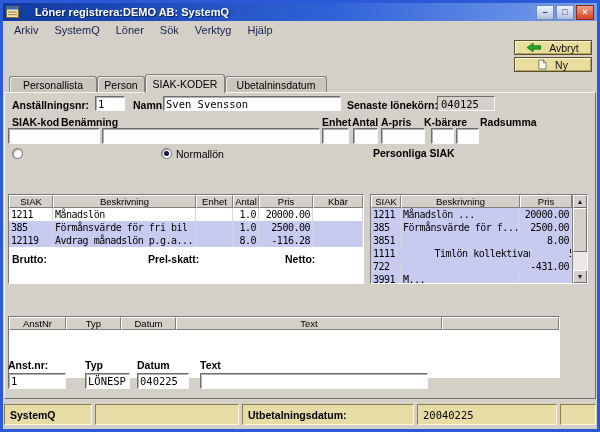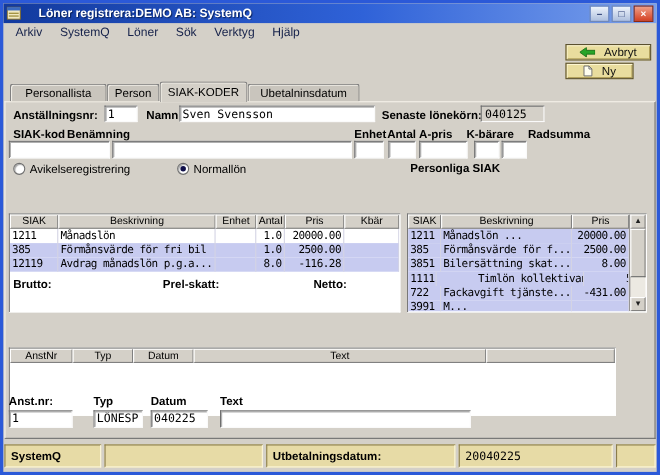--- a/index.html
+++ b/index.html
@@ -75,21 +75,21 @@
   </div>
 
   <div class="tbtn" style="left:511px;top:37px;width:78px;height:15px;">
     <span style="display:flex;">
         <svg width="14" height="9" viewBox="0 0 16 10">
           <path d="M7 0 L0 5 L7 10 V7 H16 V3 H7 Z" fill="#28a428" stroke="#116611" stroke-width="0.8"></path>
         </svg>
       </span>
     <span>Avbryt</span>
   </div>
-  <div class="tbtn" style="left:511px;top:54px;width:62px;height:15px;">
+  <div class="tbtn" style="left:511px;top:54px;width:78px;height:15px;">
     <span style="display:flex;">
         <svg width="9" height="11" viewBox="0 0 10 12">
           <path d="M1 1 h5 l3 3 v7 h-8 z" fill="#fffef0" stroke="#707070"></path>
           <path d="M6 1 v3 h3" fill="none" stroke="#707070"></path>
         </svg>
       </span>
     <span>Ny</span>
   </div>
 
   <div class="tab" style="left:6px;width:88px;">Personallista</div>
@@ -127,21 +127,20 @@
 
   <input class="fld" style="left: 5px; top: 125px; width: 92px; height: 16px;">
   <input class="fld" style="left: 99px; top: 125px; width: 218px; height: 16px;">
   <input class="fld" style="left: 319px; top: 125px; width: 27px; height: 16px;">
   <input class="fld" style="left: 350px; top: 125px; width: 25px; height: 16px;">
   <input class="fld" style="left: 378px; top: 125px; width: 44px; height: 16px;">
   <input class="fld" style="left: 428px; top: 125px; width: 23px; height: 16px;">
   <input class="fld" style="left: 453px; top: 125px; width: 23px; height: 16px;">
 
   <span class="radio" style="left:9px;top:145px;"></span>
-  <span class="lbl" style="left:24px;top:145px;font-weight:normal;">Avikelseregistrering</span>
   <span class="radio sel" style="left:158px;top:145px;"></span>
   <span class="lbl" style="left:173px;top:145px;font-weight:normal;">Normallön</span>
   <span class="lbl" style="left:370px;top:144px;">Personliga SIAK</span>
 
   <div class="grid" style="left:5px;top:156px;width:356px;height:90px;">
     <div class="ghead">
       <div class="gh" style="width:44px;">SIAK</div>
       <div class="gh" style="width:143px;">Beskrivning</div>
       <div class="gh" style="width:37px;">Enhet</div>
       <div class="gh" style="width:26px;">Antal</div>
@@ -185,31 +184,29 @@
       <div class="gc" style="width:119px;">Månadslön ...</div>
       <div class="gc num" style="flex:1;">20000.00</div>
     </div>
     <div class="grow lav" style="width:201px;">
       <div class="gc" style="width:30px;">385</div>
       <div class="gc" style="width:119px;">Förmånsvärde för f...</div>
       <div class="gc num" style="flex:1;">2500.00</div>
     </div>
     <div class="grow lav" style="width:201px;">
       <div class="gc" style="width:30px;">3851</div>
-      <div class="gc" style="width:119px;">Bilersättning skat...</div>
       <div class="gc num" style="flex:1;">8.00</div>
     </div>
     <div class="grow lav" style="width:201px;gap:36px;">
       <div class="gc" style="width:30px;">1111</div>
       <div class="gc" style="width:119px;">Timlön kollektivan...</div>
       <div class="gc num" style="flex:1;">57.14</div>
     </div>
     <div class="grow lav" style="width:201px;">
       <div class="gc" style="width:30px;">722</div>
-      <div class="gc" style="width:119px;">Fackavgift tjänste...</div>
       <div class="gc num" style="flex:1;">-431.00</div>
     </div>
     <div class="grow lav" style="width:201px;">
       <div class="gc" style="width:30px;">3991</div>
       <div class="gc" style="width:119px;">M...</div>
       <div class="gc num" style="flex:1;"></div>
     </div>
     <div class="sb">
       <div class="sbtn" style="top:0;">▲</div>
       <div class="sthumb"></div>

